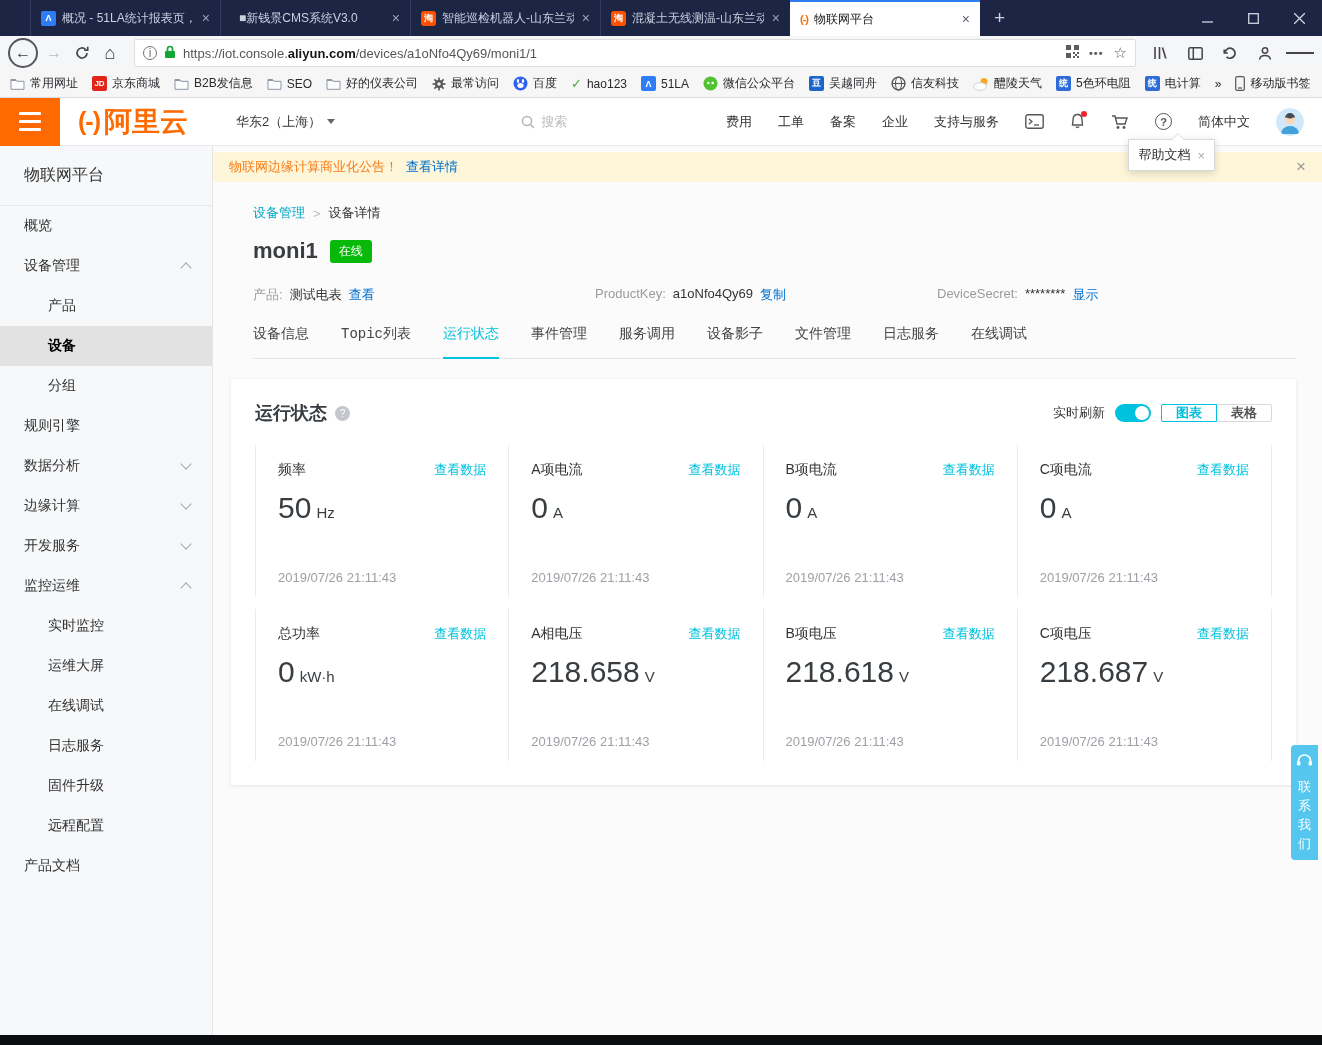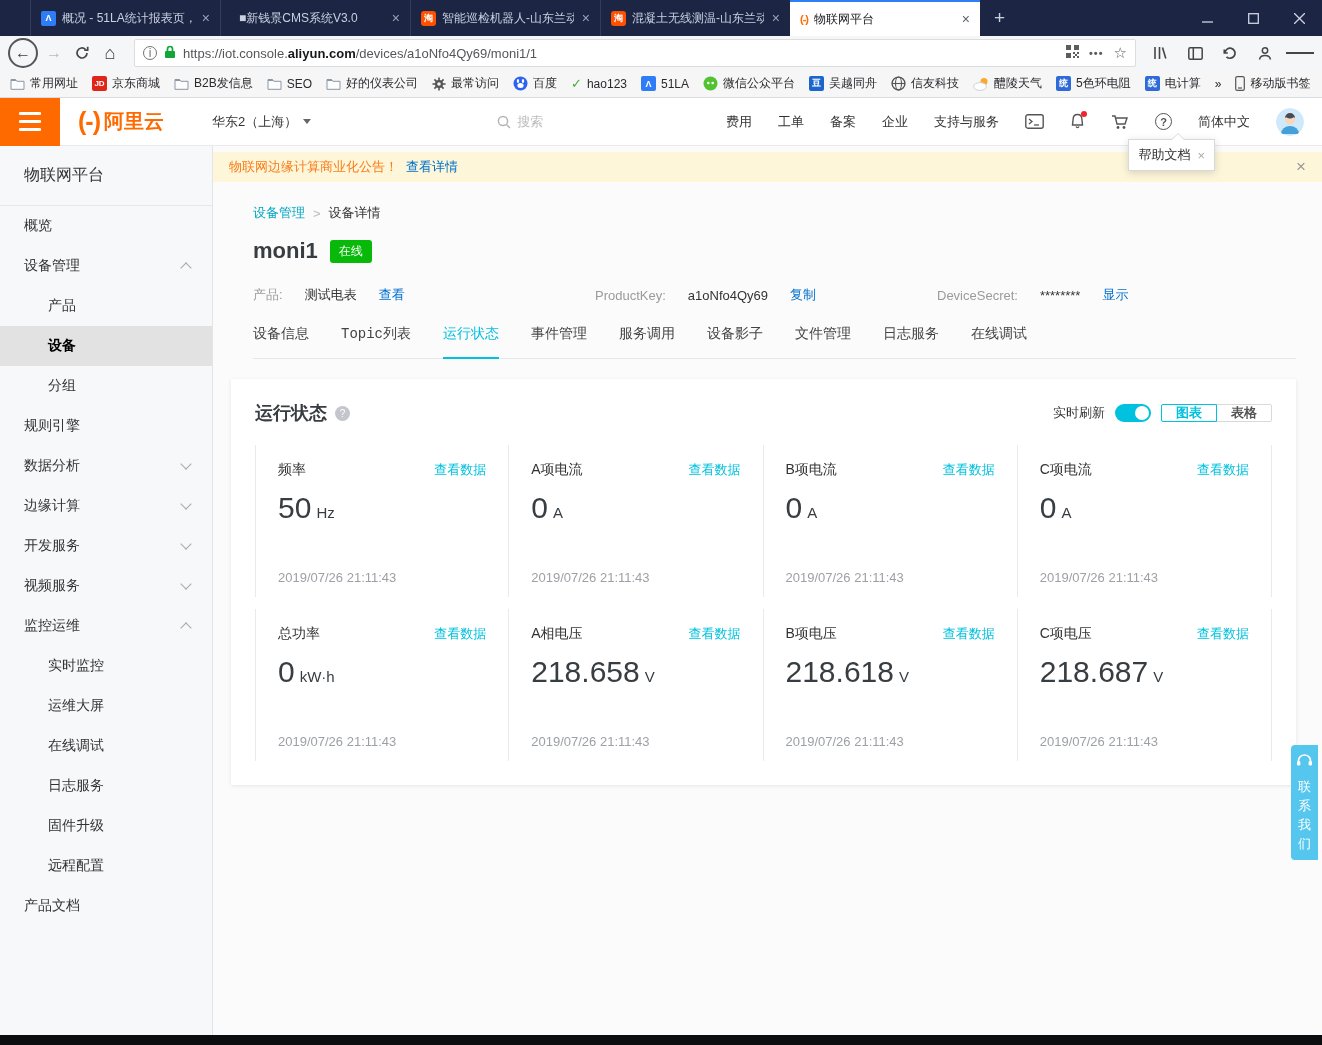--- a/index.html
+++ b/index.html
@@ -38,21 +38,21 @@
 
   
   .bookmarksbar { height:28px; background:#f6f6f7; border-bottom:1px solid #dadce1; display:flex; align-items:center; padding:0 10px; overflow:hidden; }
   .bmk { display:flex; align-items:center; gap:5px; font-size:12px; color:#2a2a2e; margin-right:14px; white-space:nowrap; }
 
   
   .cheader { height:48px; background:#fff; display:flex; align-items:center; border-bottom:1px solid #eaeaec; position:relative; }
   .cburger { width:60px; height:48px; background:#ff6a00; display:flex; flex-direction:column; align-items:center; justify-content:center; flex:none; }
   .cburger span { display:block; width:22px; height:3px; background:#fff; margin:2.5px 0; border-radius:1px; }
   .alilogo { color:#ff6a00; font-weight:800; font-size:25px; letter-spacing:-1px; margin-left:18px; }
-  .alilogotext { color:#ff6a00; font-weight:700; font-size:20px; margin-left:4px; }
+  .alilogotext { color:#ff6a00; font-weight:700; font-size:28px; margin-left:4px; }
   .region { font-size:13px; color:#333; margin-left:48px; display:flex; align-items:center; gap:6px; }
   .caret-down { width:0; height:0; border-left:4px solid transparent; border-right:4px solid transparent; border-top:5px solid #666; }
   .hsearch { display:flex; align-items:center; gap:6px; margin-left:186px; color:#bbb; font-size:13px; }
   .cnav { margin-left:auto; display:flex; align-items:center; gap:26px; font-size:13px; color:#333; padding-right:18px; }
   .cnav .icon { display:flex; align-items:center; }
   .bellwrap { position:relative; }
   .reddot { position:absolute; top:-2px; right:-2px; width:6px; height:6px; border-radius:50%; background:#f5222d; }
   .qcircle { width:17px; height:17px; border:1.4px solid #555; border-radius:50%; font-size:11px; display:inline-flex; align-items:center; justify-content:center; color:#555; font-weight:bold; }
   .avatar { width:28px; height:28px; border-radius:50%; overflow:hidden; flex:none; }
 
@@ -82,21 +82,21 @@
   .breadcrumb { margin:22px 0 0 40px; font-size:13px; display:flex; align-items:center; gap:8px; }
   .bc-link { color:#00a6c2; cursor:pointer; }
   .bc-sep { color:#bbb; }
   .bc-cur { color:#333; }
 
   .devrow { margin:16px 0 0 40px; display:flex; align-items:center; gap:12px; }
   .devname { font-size:22px; color:#373d41; font-weight:600; }
   .badge { background:#09b909; color:#fff; font-size:12px; padding:3px 9px; border-radius:3px; }
 
   .inforow { margin:22px 26px 0 40px; display:flex; font-size:13px; }
-  .infocol { width:342px; display:flex; align-items:center; gap:22px; }
+  .infocol { width:342px; display:flex; align-items:flex-start; gap:7px; }
   .ilabel { color:#9b9b9b; }
   .ival { color:#333; }
   .ilink { color:#0070cc; cursor:pointer; }
 
   .dtabs { margin:21px 26px 0 40px; display:flex; border-bottom:1px solid #e6e7ea;font-family:Liberation Mono, monospace; }
   .dtab { font-size:14px; color:#444; margin-right:32px; padding-bottom:14px; cursor:pointer; }
   .dtab.active { color:#00c1de; border-bottom:2px solid #00c1de; margin-bottom:-1px; }
 
   .panel { margin:20px 26px 0 18px; background:#fff; box-shadow:0 1px 4px rgba(0,0,0,.09); padding:22px 24px 24px; }
   .sechead { display:flex; align-items:center; }
@@ -455,24 +455,20 @@
           </div>
           <div class="sb-item">
             <span>边缘计算</span>
             <span class="chev down"></span>
           </div>
           <div class="sb-item">
             <span>开发服务</span>
             <span class="chev down"></span>
           </div>
           <div class="sb-item">
-            <span>视频服务</span>
-            <span class="chev down"></span>
-          </div>
-          <div class="sb-item">
             <span>监控运维</span>
             <span class="chev up"></span>
           </div>
           <div class="sb-item sub">
             <span>实时监控</span>
           </div>
           <div class="sb-item sub">
             <span>运维大屏</span>
           </div>
           <div class="sb-item sub">

